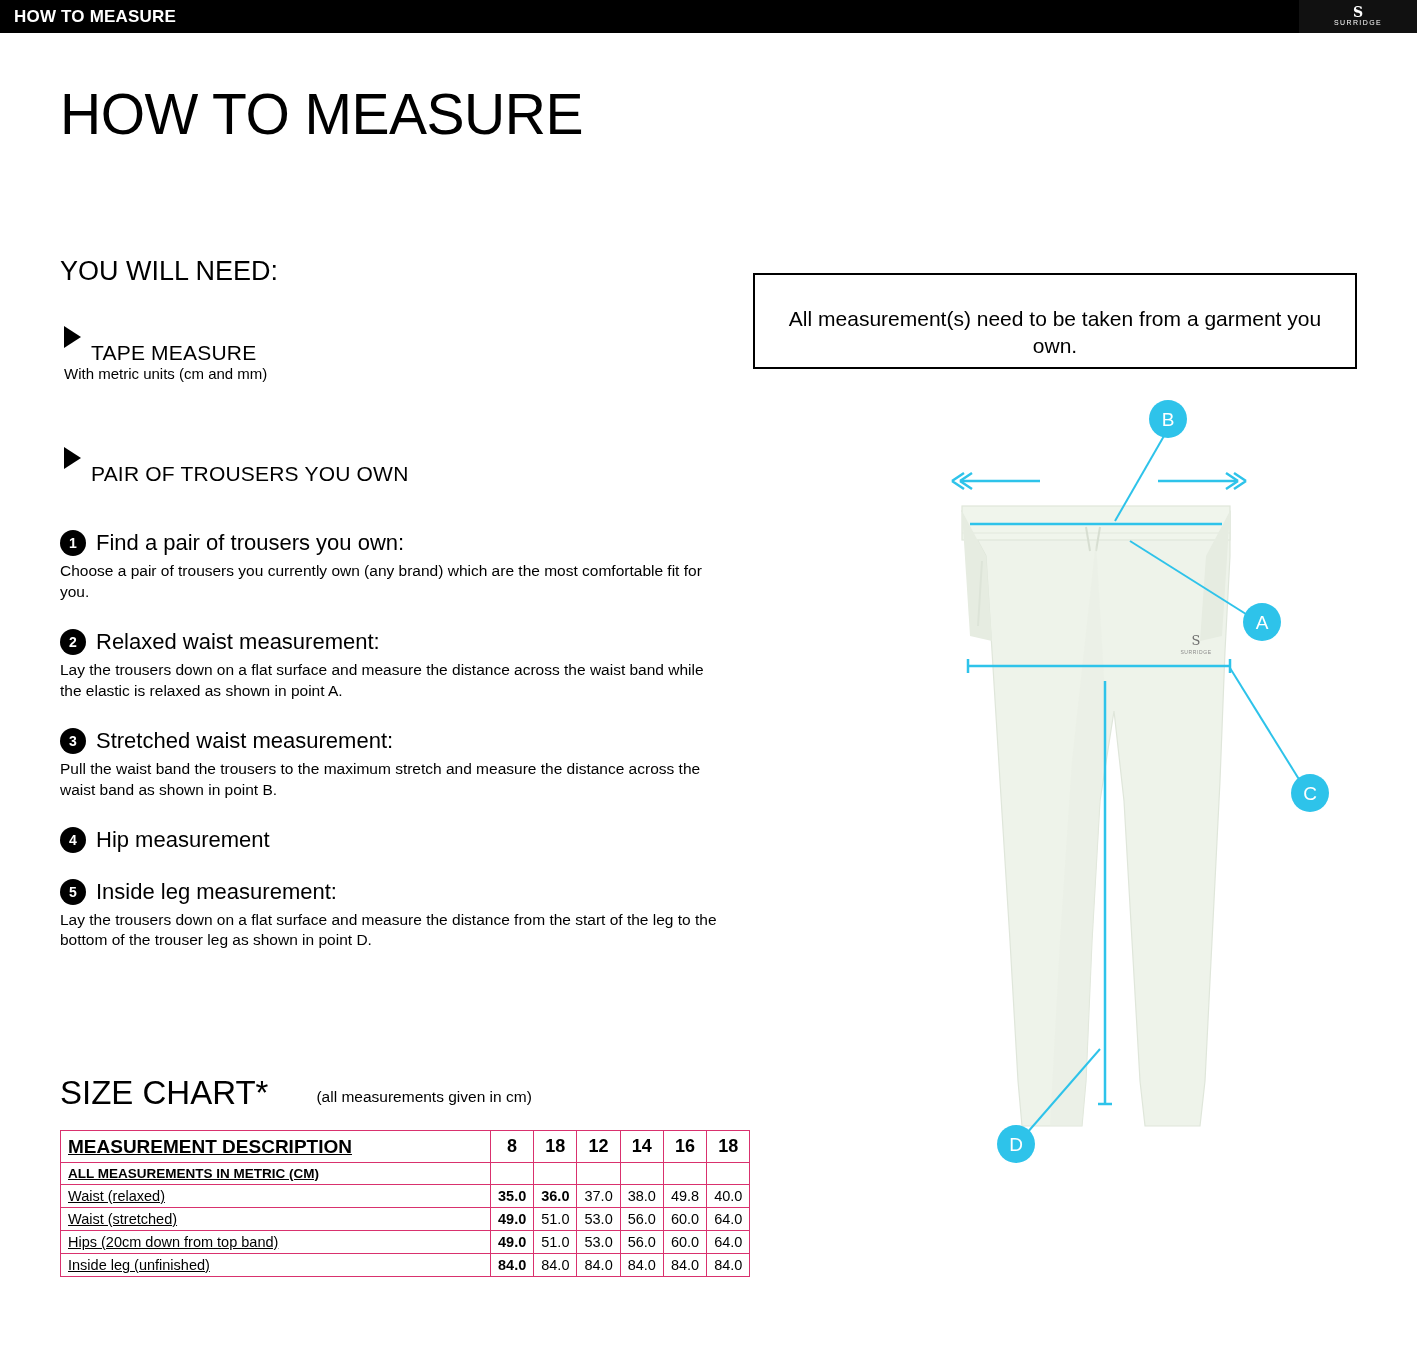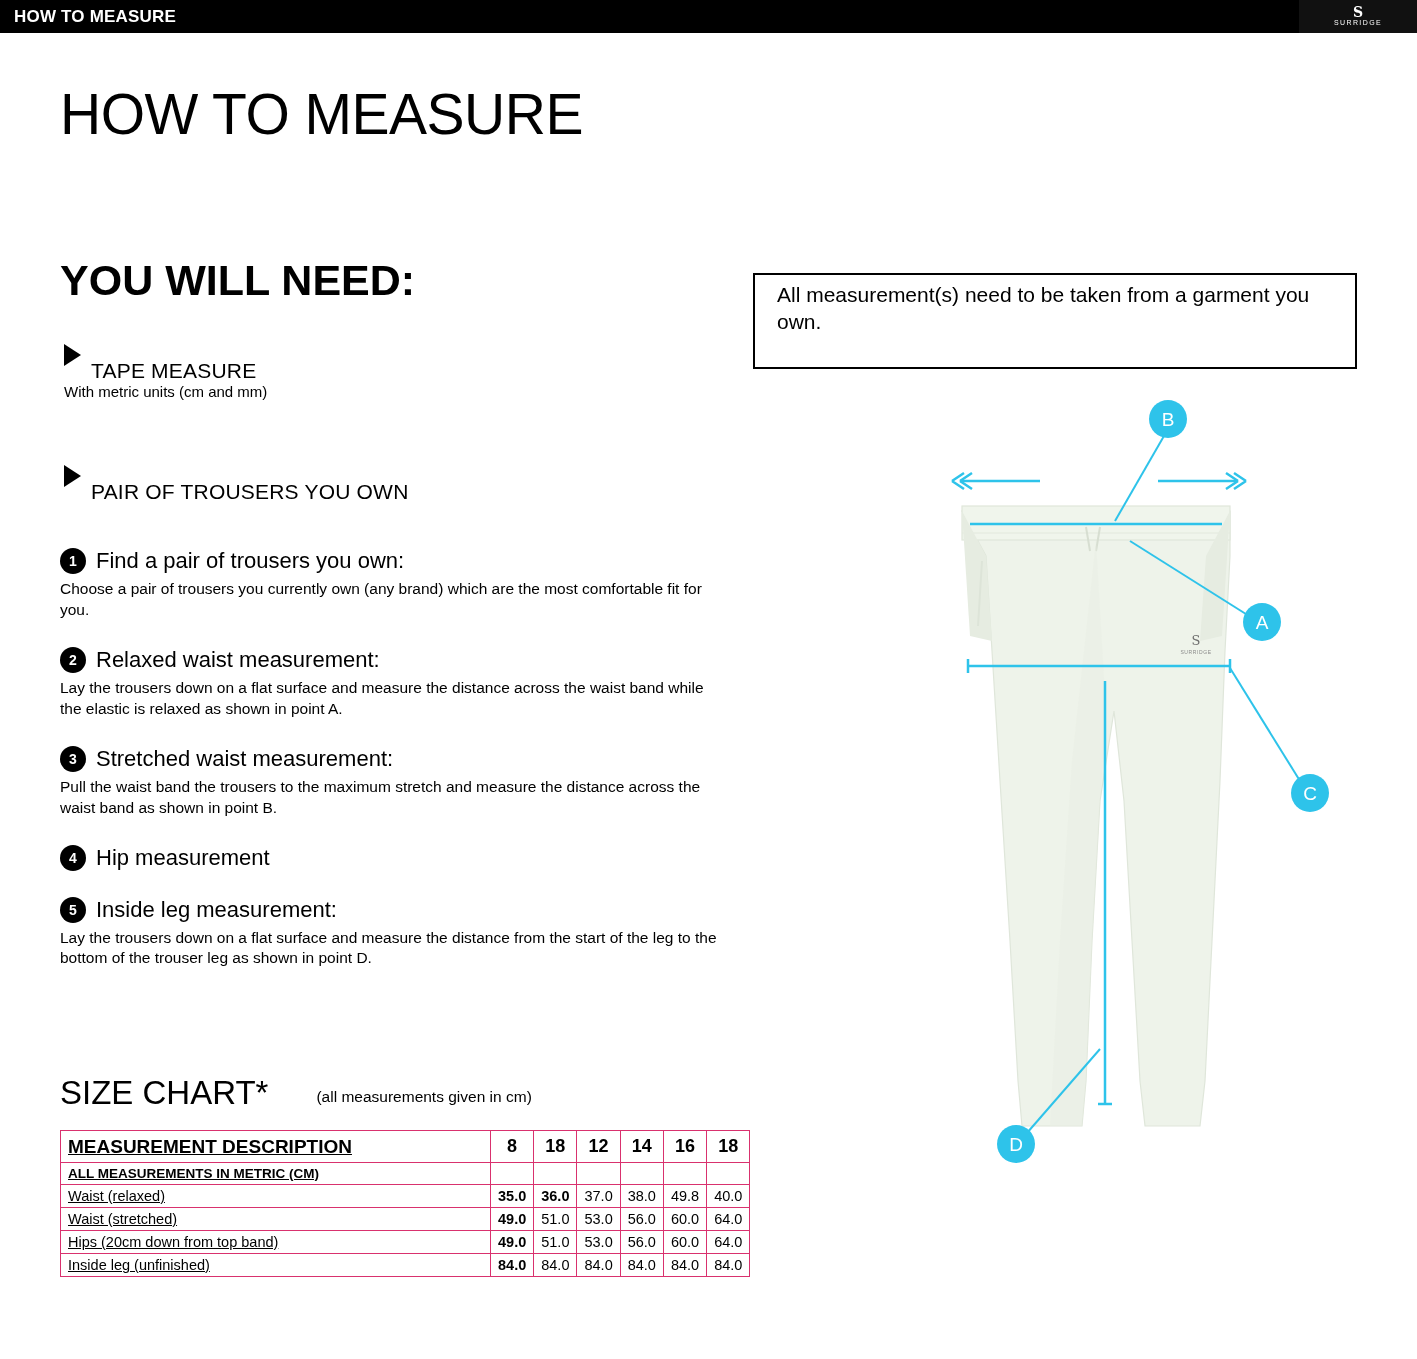--- a/index.html
+++ b/index.html
@@ -67,22 +67,22 @@
     letter-spacing: -0.5px;
   }
 
   .col-left {
     position: absolute;
     left: 60px;
     top: 175px;
     width: 660px;
   }
   h2.section-title {
-    font-size: 43px;
-    font-weight: bold;
+    font-size: 27px;
+    font-weight: normal;
     margin: 0 0 22px 0;
   }
 
   .need-item { margin-bottom: 6px; }
   .need-head {
     display: flex;
     align-items: center;
     gap: 10px;
   }
   .tri {
@@ -133,21 +133,22 @@
 
   
   .note-box {
     position: absolute;
     left: 753px;
     top: 192px;
     width: 604px;
     height: 96px;
     border: 2px solid #000;
     box-sizing: border-box;
-    padding: 6px 22px;
+    padding: 30px 22px;
+    text-align: center;
   }
   .note-text {
     font-size: 21px;
     line-height: 1.3;
   }
 
   
   .illus {
     position: absolute;
     left: 900px;

